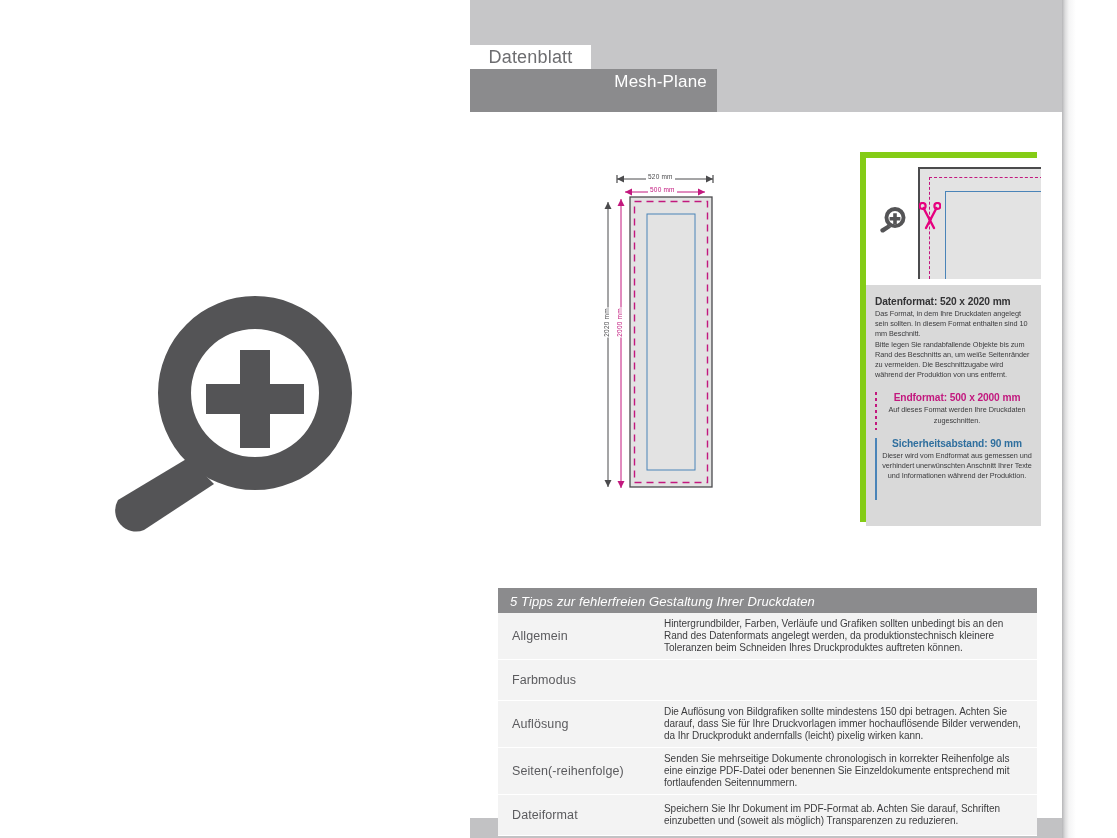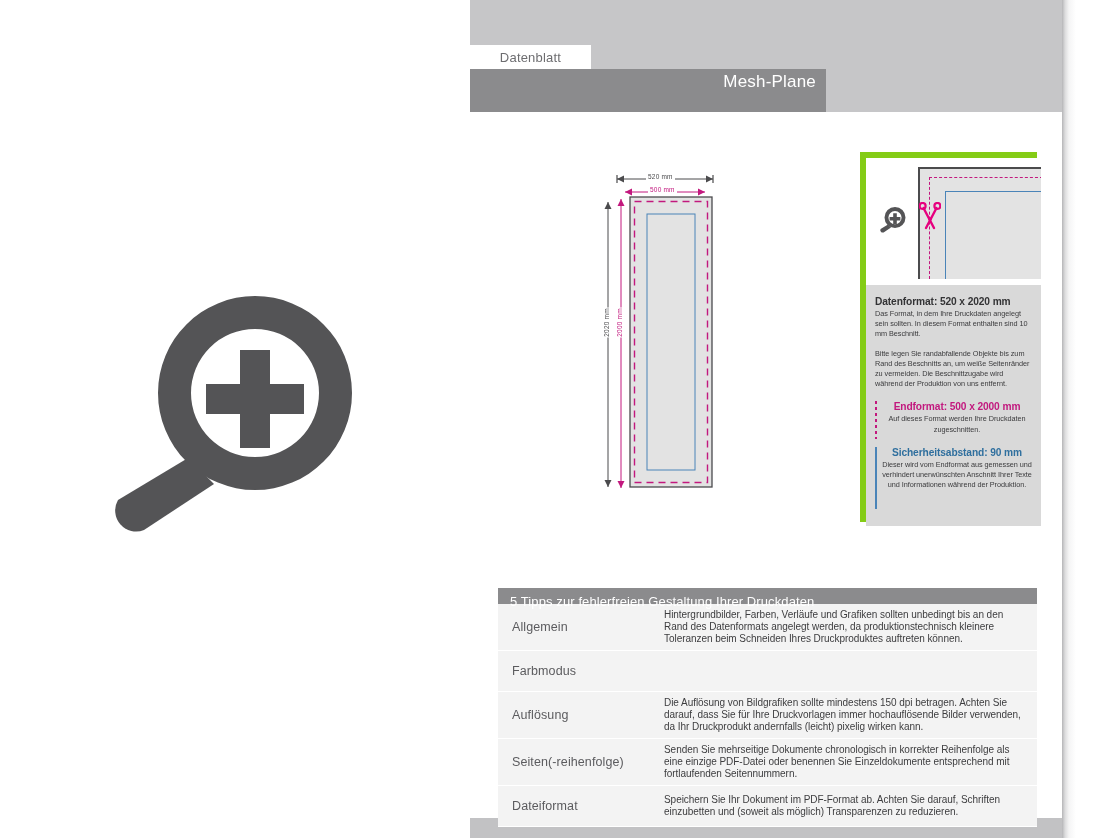--- a/index.html
+++ b/index.html
@@ -54,29 +54,29 @@
   .tab-datenblatt {
     position: absolute;
     left: 470px; top: 45px;
     width: 121px; height: 24px;
     background: #ffffff;
     display: flex;
     align-items: center;
     justify-content: center;
   }
   .tab-datenblatt span {
-    font-size: 13px;
+    font-size: 18px;
     color: #6d6d70;
     letter-spacing: .2px;
   }
 
   .header-bar {
     position: absolute;
     left: 470px; top: 69px;
-    width: 356px; height: 43px;
+    width: 247px; height: 43px;
     background: #8b8b8d;
     padding: 3px 10px 4px 0;
     text-align: right;
   }
   .header-title {
     display: block;
     font-size: 17px;
     color: #ffffff;
     line-height: 20px;
     letter-spacing: .2px;
@@ -190,21 +190,21 @@
   }
   .info-head.dark { color: #333335; }
   .info-head.mag  { color: #c2187e; }
   .info-head.blue { color: #2f6f9e; }
   .info-text {
     font-size: 7.3px;
     line-height: 10.2px;
     color: #3b3b3d;
     letter-spacing: -.05px;
   }
-  .info-text + .info-text { margin-top: 9px; }
+  .info-text + .info-text { }
   .rule-mag {
     position: absolute; left: 0; top: 1px;
     width: 2px; height: 38px;
     background: repeating-linear-gradient(to bottom,
       #c2187e 0px, #c2187e 3px, transparent 3px, transparent 6px);
   }
   .rule-blue {
     position: absolute; left: 0; top: 1px;
     width: 2px; height: 62px;
     background: #4a84b8;
@@ -214,23 +214,24 @@
   .tips {
     position: absolute;
     left: 498px; top: 588px;
     width: 539px;
   }
   .tips-head {
     background: #8b8b8d;
     color: #ffffff;
     font-size: 13px;
     line-height: 27px;
-    height: 16px;
+    height: 25px;
     padding-left: 12px;
     letter-spacing: .1px;
+    font-style: italic;
   }
   .tips-row {
     display: flex;
     align-items: center;
     background: #f3f3f3;
     border-bottom: 1px solid #ffffff;
     min-height: 41px;
     padding: 5px 0;
   }
   .tips-row .t-label {

